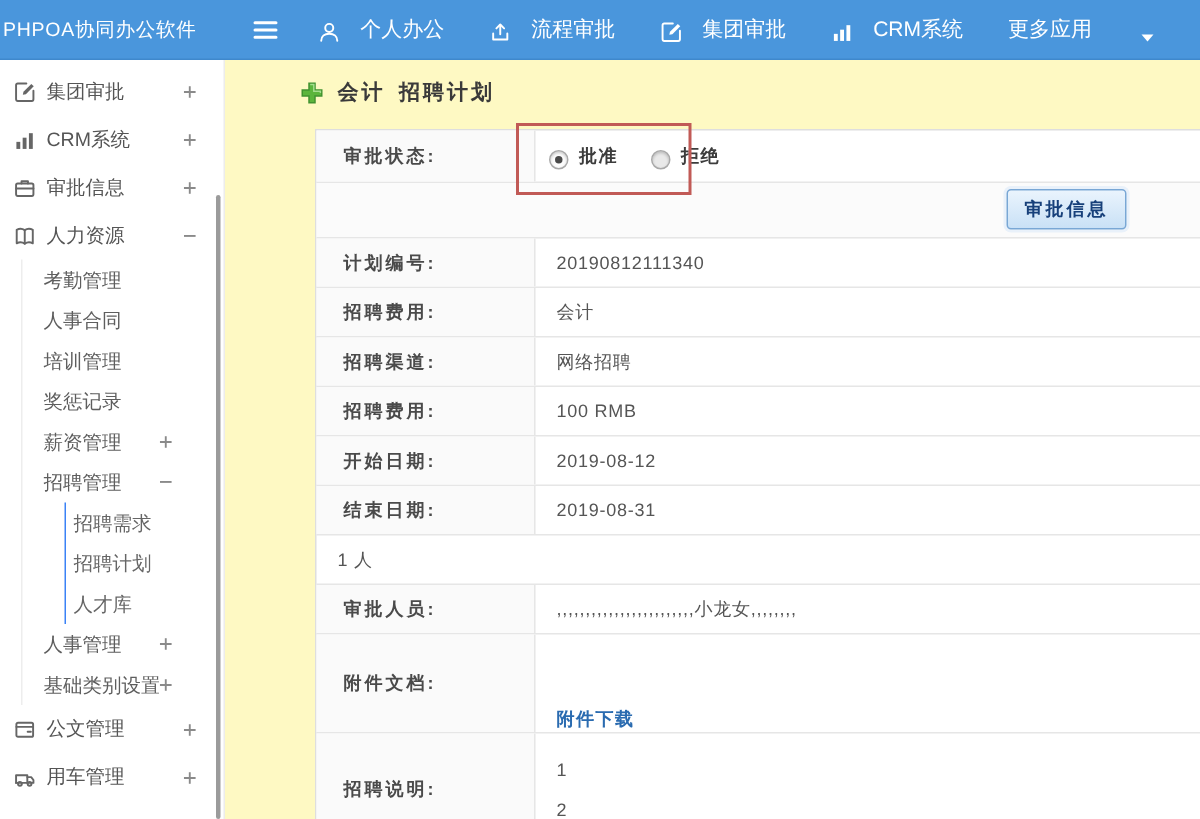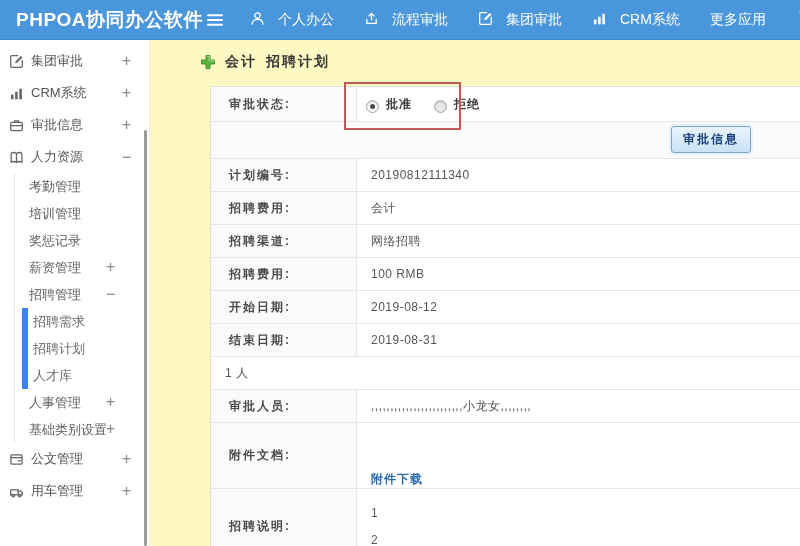--- a/index.html
+++ b/index.html
@@ -3,42 +3,42 @@
 <meta charset="utf-8">
 <style>
   * { margin:0; padding:0; box-sizing:border-box; }
   html,body { width:800px; height:546px; overflow:hidden; background:#fff;
     font-family:"Liberation Sans","DejaVu Sans",sans-serif; }
 
   
   .topbar { position:absolute; top:0; left:0; width:800px; height:40px;
     background:#4a96dc; border-bottom:1px solid #3f88cc;
     display:flex; align-items:center; color:#fff; }
-  .logo { margin-left:16px; width:180px; font-size:19px; font-weight:bold; letter-spacing:.5px; white-space:nowrap; }
+  .logo { margin-left:2px; width:180px; font-size:13px; font-weight:normal; letter-spacing:.5px; white-space:nowrap; }
   .hamburger { margin-left:10px; display:flex; align-items:center; cursor:pointer; color:#fff; }
   .topnav { display:flex; align-items:center; margin-left:26px; }
-  .nav-item { display:flex; align-items:flex-start; gap:13px; font-size:14px; margin-right:30px; cursor:pointer; white-space:nowrap; }
+  .nav-item { display:flex; align-items:flex-end; gap:13px; font-size:14px; margin-right:30px; cursor:pointer; white-space:nowrap; }
   .icon { display:inline-flex; align-items:center; justify-content:center; }
   .icon svg { display:block; }
 
   
   .sidebar { position:absolute; top:40px; left:0; width:150px; height:506px;
     background:#fff; border-right:1px solid #ececec; overflow:hidden; }
   .menu { padding-top:5px; }
   .m-item { display:flex; align-items:center; font-size:13px; color:#555; cursor:pointer; white-space:nowrap; }
   .m-item.lvl1 { height:32px; padding:0 18px 0 8px; }
   .m-item.lvl2 { height:27px; padding:0 12px 0 14px; color:#5e5e5e; }
   .m-item.lvl3 { height:27px; padding:0 12px 0 5px; color:#666; }
   .s-icon { width:17px; margin-right:6px; color:#666; }
   .m-label { overflow:hidden; }
   .expand { margin-left:auto; color:#8a8a8a; font-size:15px; line-height:1;
     font-family:"DejaVu Sans Mono",monospace; }
   .sub-list .expand { margin-right:22px; }
   .sub-list { margin-left:14px; border-left:1px solid #ededed; }
-  .sub-sub-list { margin-left:7px; border-left:6px solid #3b82f6; }
+  .sub-sub-list { margin-left:28px; border-left:1px solid #3b82f6; }
   .scroll-thumb { position:absolute; right:2px; top:90px; width:3px; height:416px;
     background:#9b9b9b; border-radius:2px; cursor:pointer; }
 
   
   .main { position:absolute; top:40px; left:150px; width:650px; height:506px;
     background:#fef9c3; overflow:hidden; }
   .content-title { position:absolute; left:50px; top:13px; display:flex; align-items:center;
     gap:9px; font-size:14px; font-weight:bold; color:#3a3a3a; letter-spacing:2px; }
   .title-plus { color:#58b43e; }
 
@@ -174,20 +174,23 @@
           </svg>
         </span>
         <span class="m-label">人力资源</span>
         <span class="expand">−</span>
       </div>
       <div class="sub-list">
         <div class="m-item lvl2">
           <span class="m-label">考勤管理</span>
         </div>
         <div class="m-item lvl2">
+          <span class="m-label">人事合同</span>
+        </div>
+        <div class="m-item lvl2">
           <span class="m-label">培训管理</span>
         </div>
         <div class="m-item lvl2">
           <span class="m-label">奖惩记录</span>
         </div>
         <div class="m-item lvl2">
           <span class="m-label">薪资管理</span>
           <span class="expand">+</span>
         </div>
         <div class="m-item lvl2">

